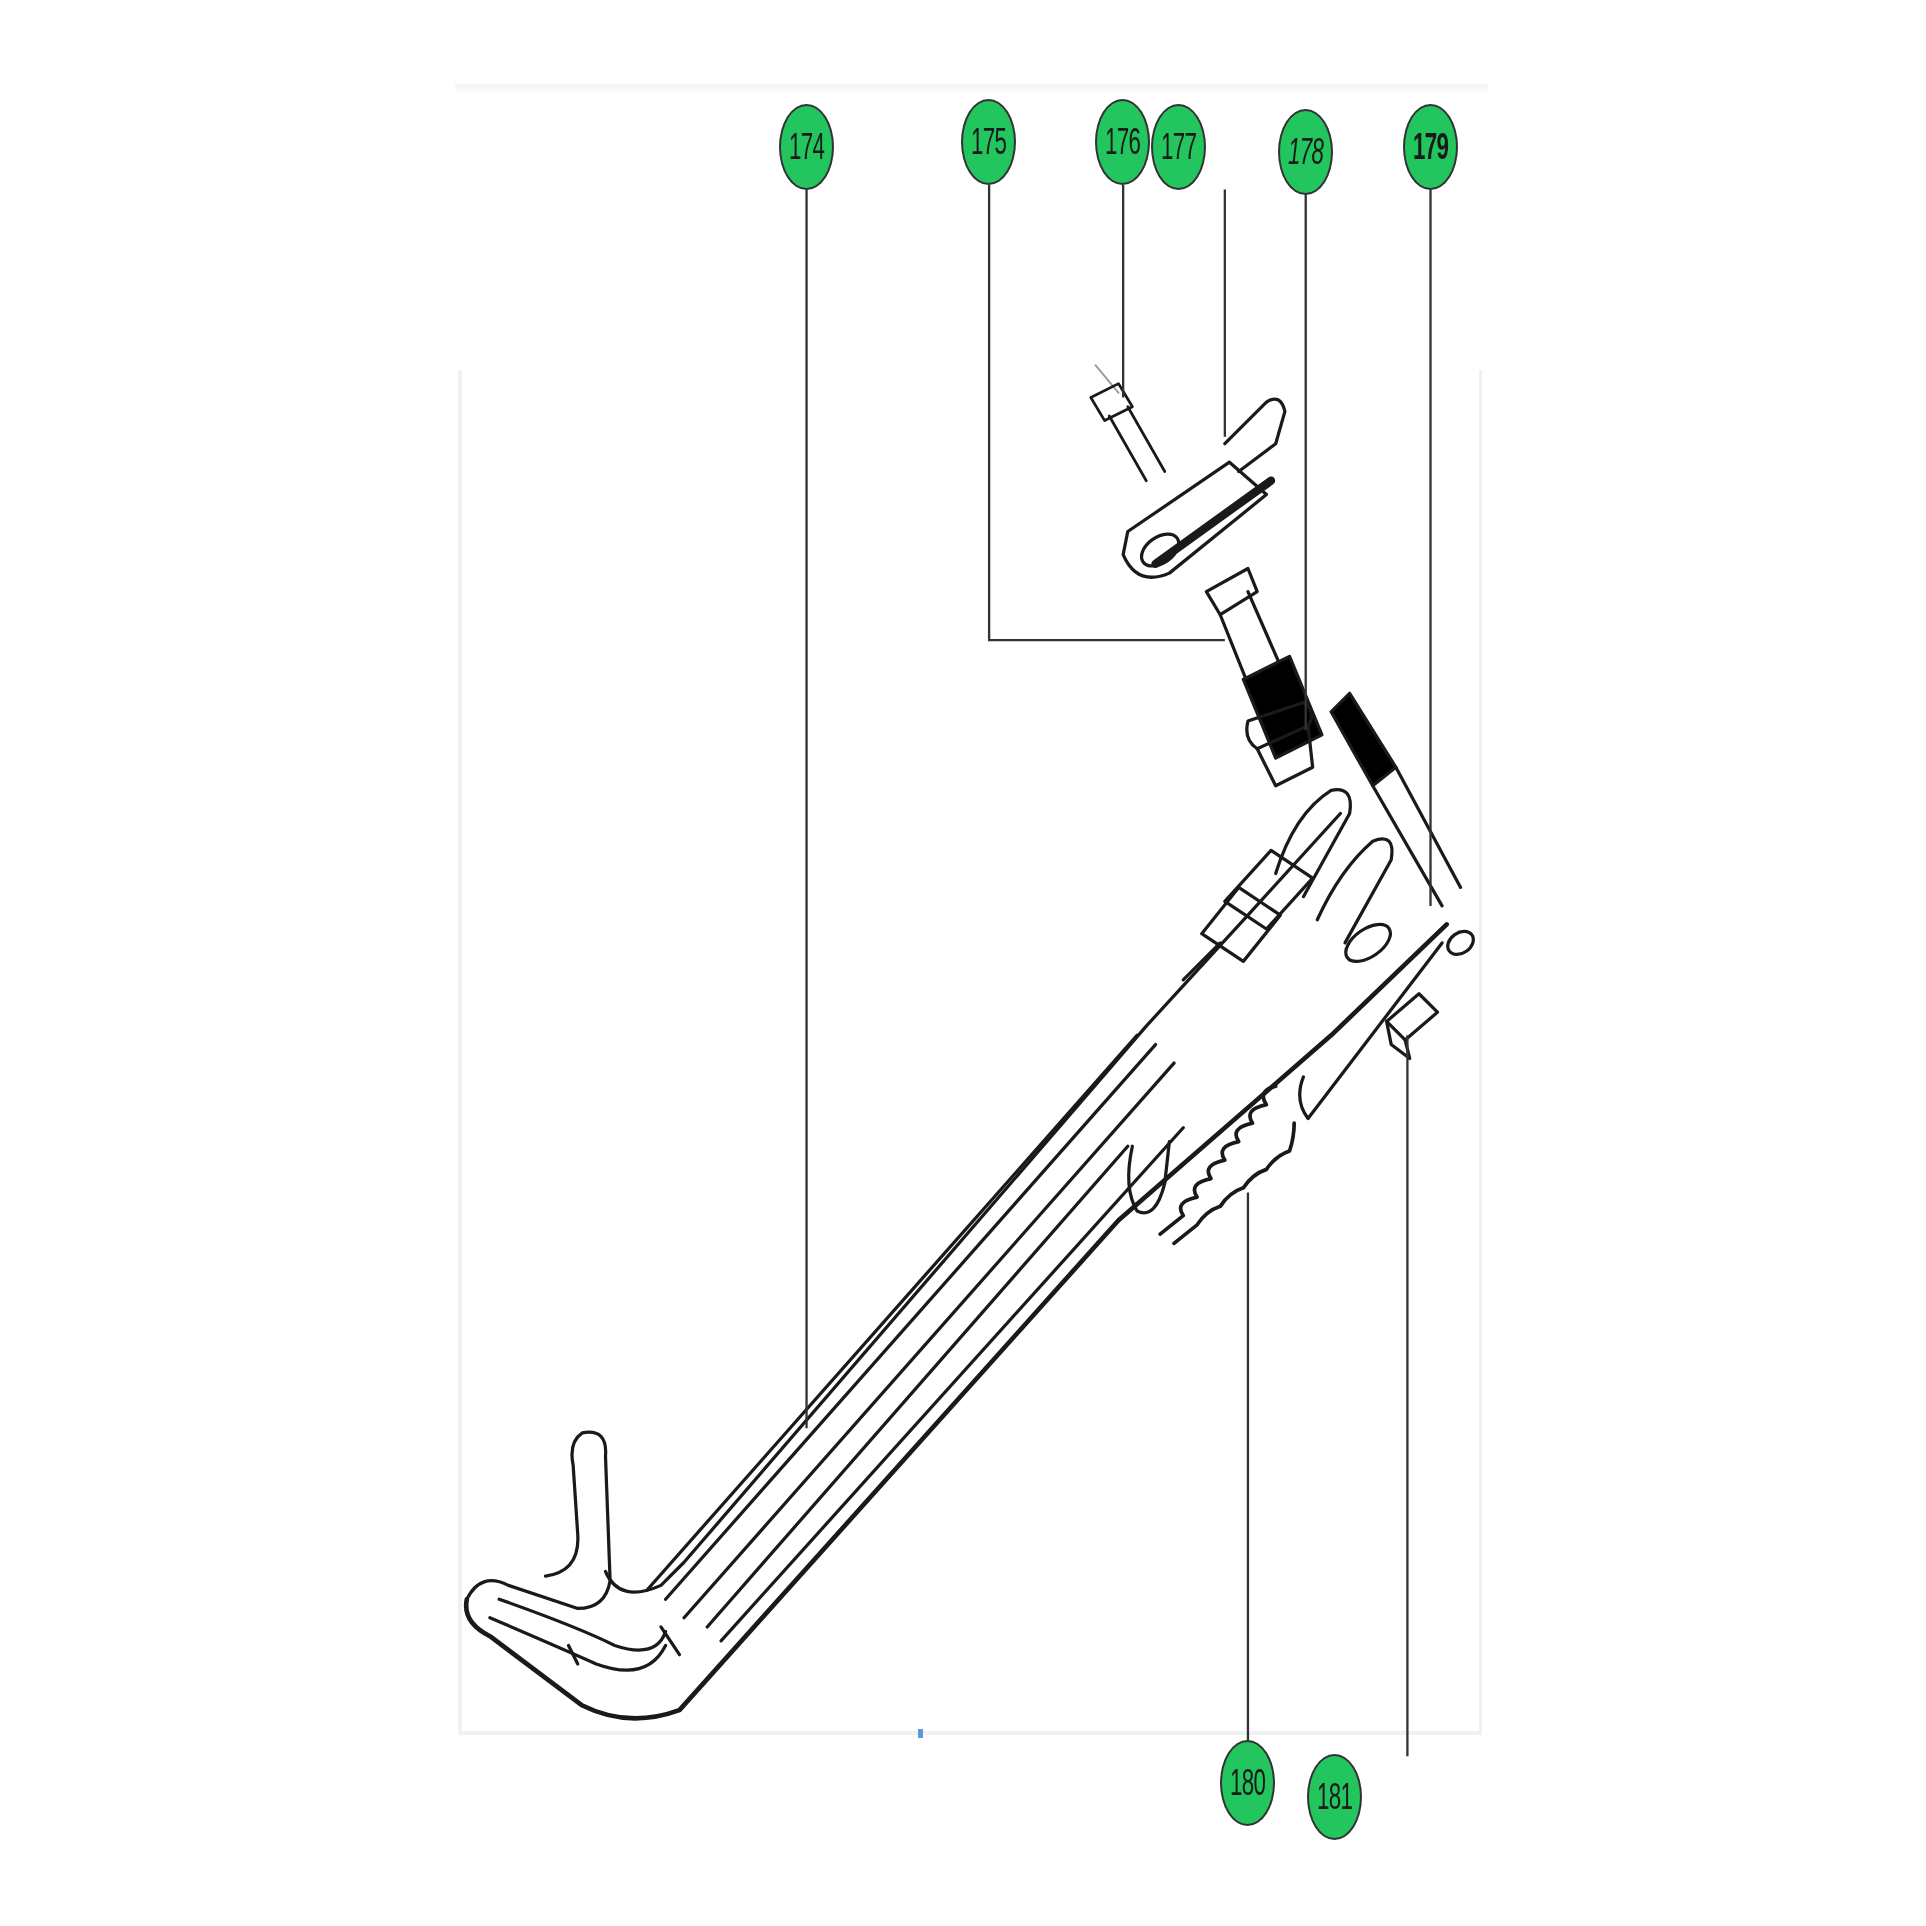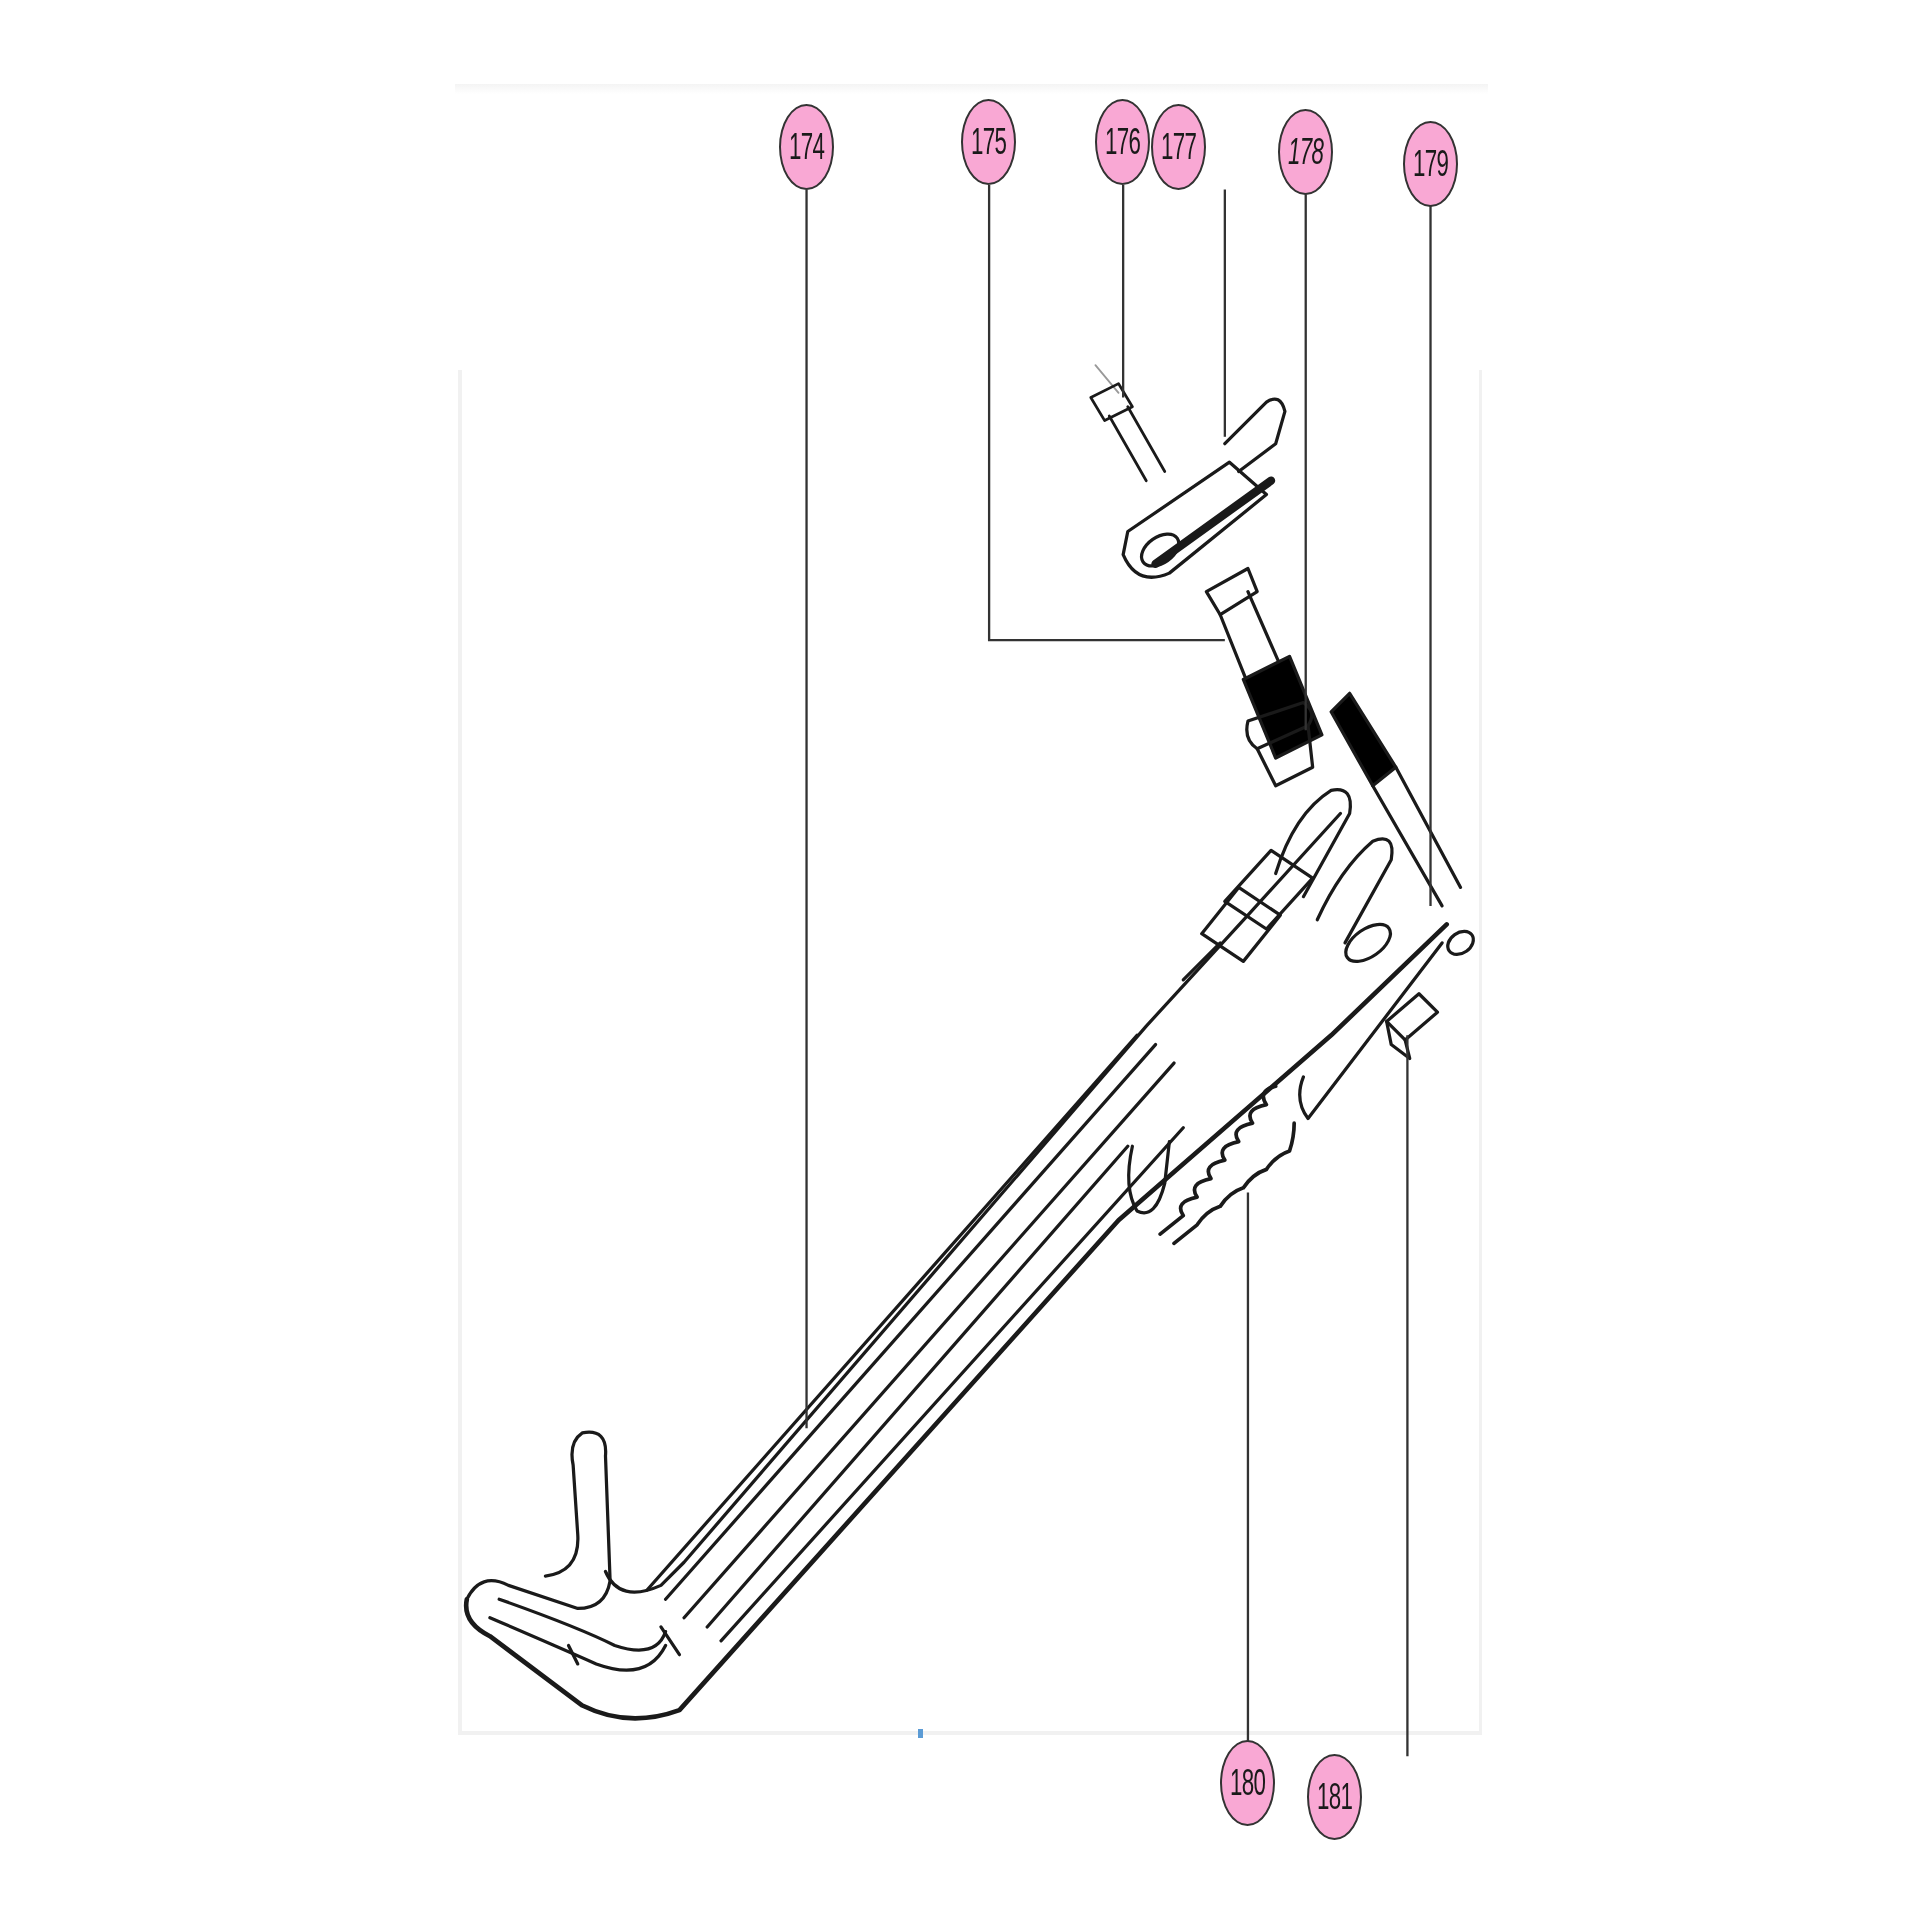--- a/index.html
+++ b/index.html
@@ -1,20 +1,20 @@
 <!DOCTYPE html>
 <html style="font-size:7.4px"><head>
 <meta charset="utf-8">
 <style>
   html, body { margin: 0; padding: 0; background: #ffffff; }
   body { width: 1926px; height: 1926px; position: relative; overflow: hidden; font-family: "Liberation Sans", sans-serif; }
   #canvas { position: absolute; left: 0; top: 0; width: 1926px; height: 1926px; }
   .panel-band { position: absolute; background: linear-gradient(#f4f4f4, #ffffff); }
   .panel-border { position: absolute; background: #f1f1f1; }
-  .callout { position: absolute; border: 2.3px solid #333; border-radius: 50%; background: #f9a8d4;
+  .callout { position: absolute; border: 2.3px solid #333; border-radius: 50%; background: #22c55e;
              display: flex; align-items: center; justify-content: center; box-sizing: border-box; }
   .callout span { font-family: "Liberation Sans", sans-serif; font-size: 36px; color: #1a1a1a;
                   transform: scaleX(0.62); letter-spacing: -0.9px; line-height: 1; }
   .dot { position: absolute; background: #5b9bd5; }
 </style>
 </head>
 <body>
 
 <div id="canvas">
   <div class="panel-band" style="left:455px; top:84px; width:1033px; height:10.2px;"></div>
@@ -116,21 +116,21 @@
     </div>
   <div class="callout" style="left:1095px;top:99px;width:55px;height:86px;align-items:center;">
       <span>176</span>
     </div>
   <div class="callout" style="left:1151px;top:104px;width:55px;height:86px;">
       <span>177</span>
     </div>
   <div class="callout" style="left:1278px;top:109px;width:55px;height:86px;font-style:italic;">
       <span>178</span>
     </div>
-  <div class="callout" style="left:1403px;top:121px;width:55px;height:86px;">
+  <div class="callout" style="left:1403px;top:104px;width:55px;height:86px;font-weight:bold;">
       <span>179</span>
     </div>
   <div class="callout" style="left:1220px;top:1740px;width:55px;height:86px;">
       <span>180</span>
     </div>
   <div class="callout" style="left:1307px;top:1754px;width:55px;height:86px;">
       <span>181</span>
     </div>
 
   <div class="dot" style="left:918px;top:1729px;width:4.6px;height:9.2px;"></div>

